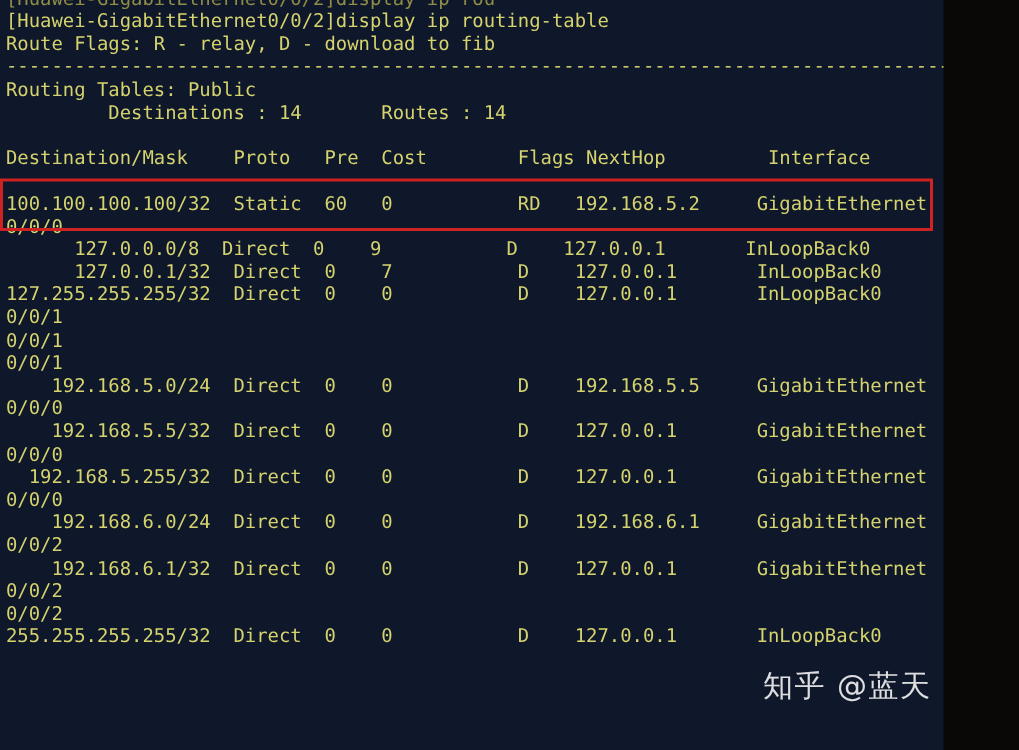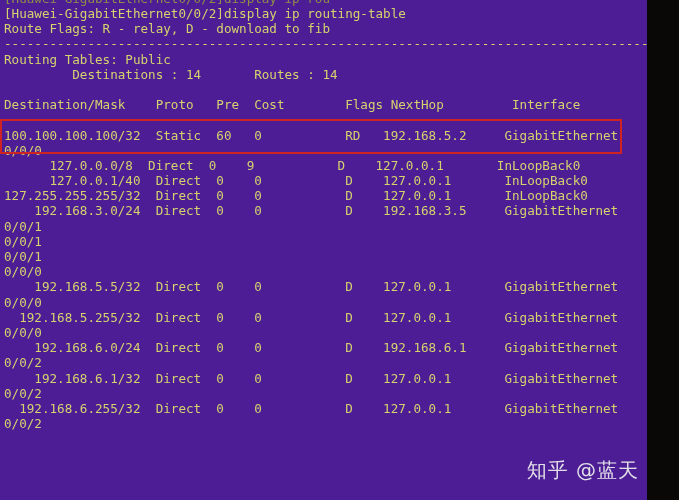--- a/index.html
+++ b/index.html
@@ -4,28 +4,27 @@
 <style>
   html, body {
     margin: 0;
     padding: 0;
     background: #0a0806;
   }
   #terminal {
     position: relative;
     width: 629px;
     height: 500px;
-    background: #4c1d95;
+    background: #0f172a;
     overflow: hidden;
     font-family: "DejaVu Sans Mono", "Liberation Mono", monospace;
     font-size: 12.6px;
     line-height: 15.2px;
     color: #d5d36e;
     letter-spacing: 0px;
-    padding-left: 18px;
   }
   
   #scrollback-clip {
     position: absolute;
     left: 0;
     top: 0;
     width: 679px;
     height: 6px;
     overflow: hidden;
   }
@@ -64,21 +63,21 @@
     height: 35px;
     border: 2px solid #cf2222;
     box-sizing: border-box;
     pointer-events: none;
   }
 
   
   #watermark {
     position: absolute;
     right: 8px;
-    bottom: 22px;
+    bottom: 35px;
     font-family: "DejaVu Sans", "Liberation Sans", sans-serif;
     font-size: 20px;
     color: #efefef;
     opacity: 0.92;
     letter-spacing: 1px;
     white-space: pre;
   }
 </style>
 </head>
 <body>
@@ -109,57 +108,59 @@
 
     <div id="routes-container">
         <div>
           <div class="line">100.100.100.100/32  Static  60   0           RD   192.168.5.2     GigabitEthernet</div>
           <div class="line">0/0/0</div>
         </div>
         <div>
           <div class="line">      127.0.0.0/8  Direct  0    9           D    127.0.0.1       InLoopBack0</div>
         </div>
         <div>
-          <div class="line">      127.0.0.1/40  Direct  0    0           D    127.0.0.1       InLoopBack0</div>
+          <div class="line">      127.0.0.1/32  Direct  0    7           D    127.0.0.1       InLoopBack0</div>
         </div>
         <div>
           <div class="line">127.255.255.255/32  Direct  0    0           D    127.0.0.1       InLoopBack0</div>
         </div>
         <div>
-          <div class="line">    192.168.3.0/24  Direct  0    0           D    192.168.3.5     GigabitEthernet</div>
           <div class="line">0/0/1</div>
         </div>
         <div>
           <div class="line">0/0/1</div>
         </div>
         <div>
           <div class="line">0/0/1</div>
         </div>
         <div>
+          <div class="line">    192.168.5.0/24  Direct  0    0           D    192.168.5.5     GigabitEthernet</div>
           <div class="line">0/0/0</div>
         </div>
         <div>
           <div class="line">    192.168.5.5/32  Direct  0    0           D    127.0.0.1       GigabitEthernet</div>
           <div class="line">0/0/0</div>
         </div>
         <div>
           <div class="line">  192.168.5.255/32  Direct  0    0           D    127.0.0.1       GigabitEthernet</div>
           <div class="line">0/0/0</div>
         </div>
         <div>
           <div class="line">    192.168.6.0/24  Direct  0    0           D    192.168.6.1     GigabitEthernet</div>
           <div class="line">0/0/2</div>
         </div>
         <div>
           <div class="line">    192.168.6.1/32  Direct  0    0           D    127.0.0.1       GigabitEthernet</div>
           <div class="line">0/0/2</div>
         </div>
         <div>
-          <div class="line">  192.168.6.255/32  Direct  0    0           D    127.0.0.1       GigabitEthernet</div>
           <div class="line">0/0/2</div>
+        </div>
+        <div>
+          <div class="line">255.255.255.255/32  Direct  0    0           D    127.0.0.1       InLoopBack0</div>
         </div>
       </div>
 
   </div>
 
   <div id="highlight-box"></div>
 
   <div id="watermark">知乎 @蓝天</div>
 
 </div>

